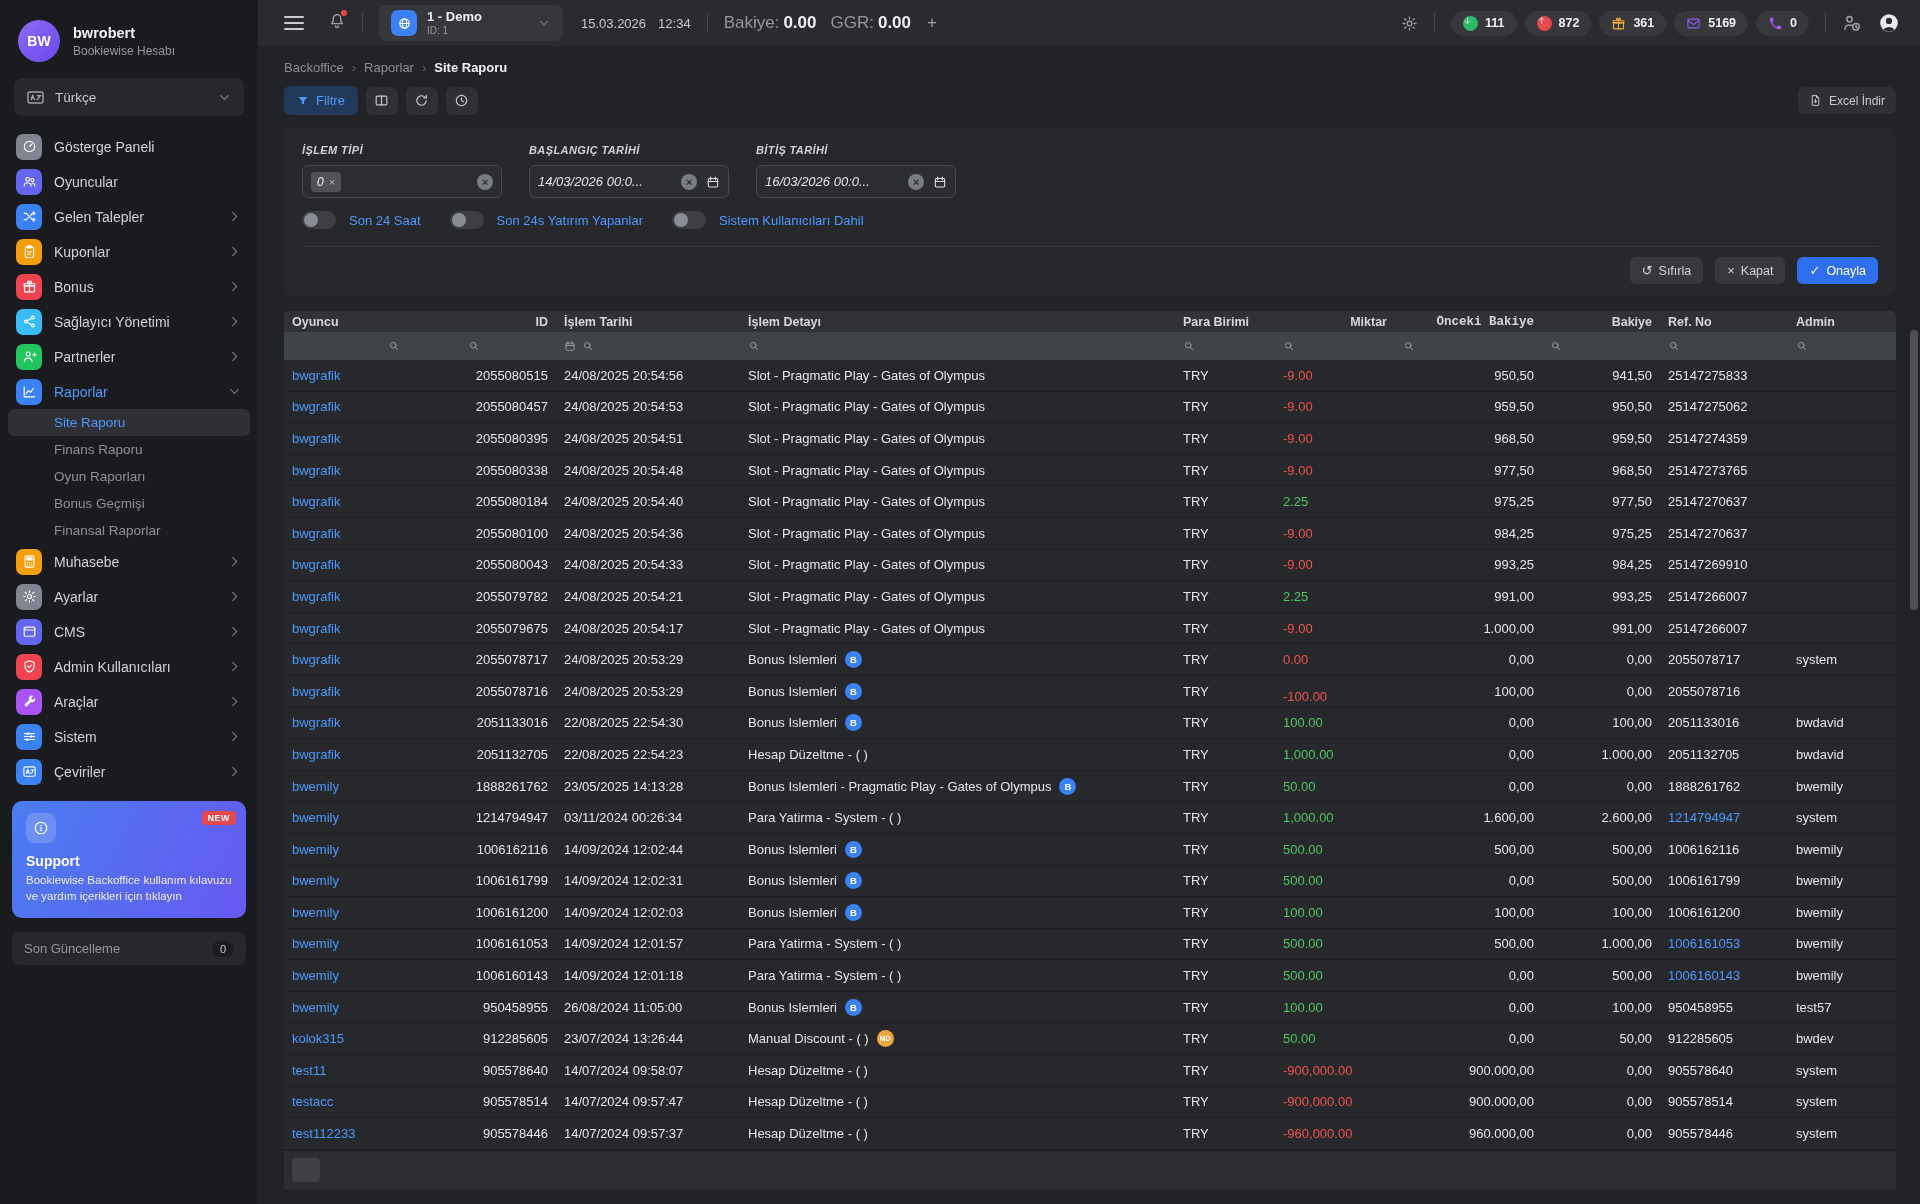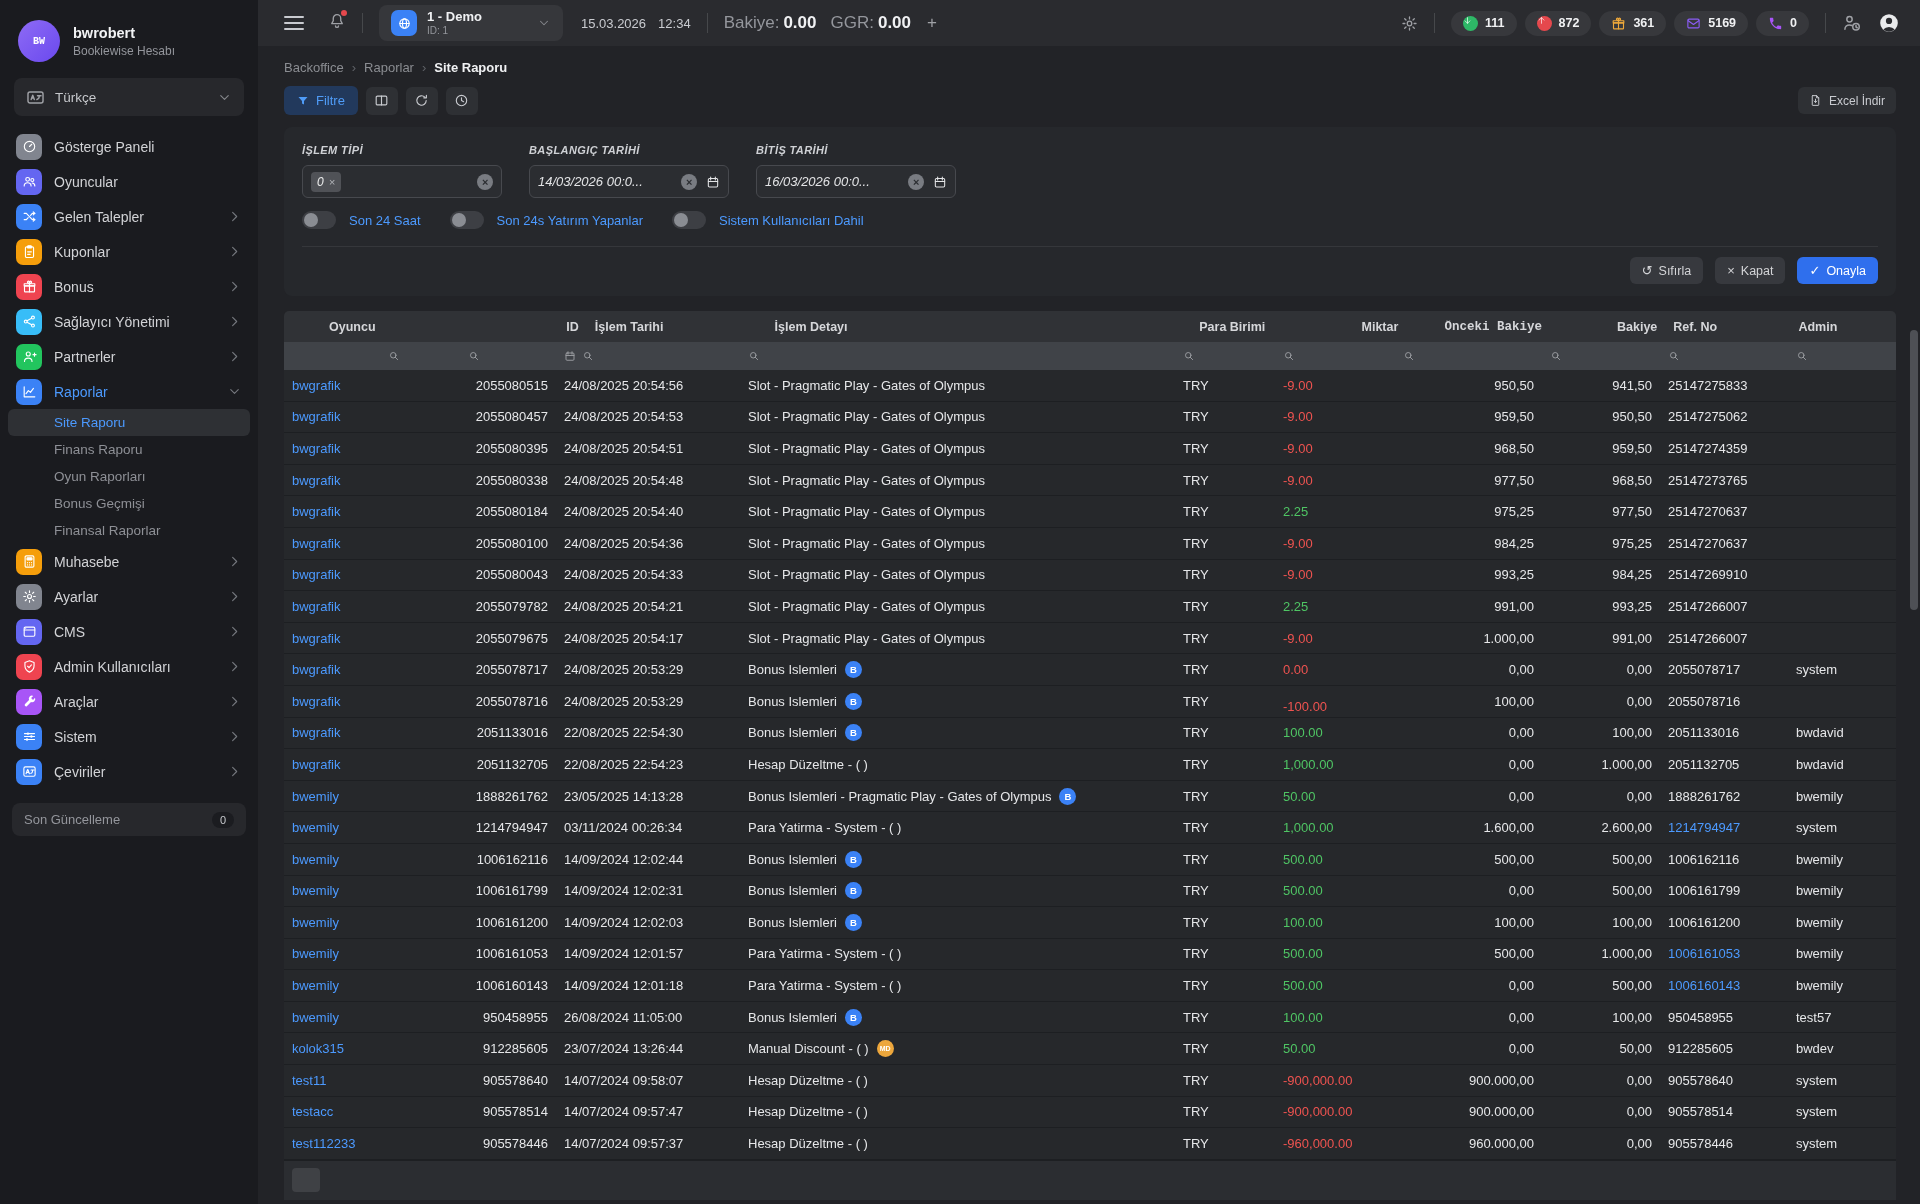--- a/index.html
+++ b/index.html
@@ -6,21 +6,21 @@
   html,body { width:1920px; height:1204px; overflow:hidden; background:#222327;
     font-family:"Liberation Sans","DejaVu Sans",sans-serif; color:#e6e7e9; }
   .page { position:relative; width:1920px; height:1204px; }
   svg { display:block; }
   .ic { display:inline-flex; align-items:center; justify-content:center; flex:none; }
 
   
   .sidebar { position:absolute; left:0; top:0; width:258px; height:1204px; background:#1a1b1f; z-index:5; }
   .user { display:flex; align-items:center; gap:13px; padding:20px 18px 16px; cursor:pointer; }
   .avatar { width:42px; height:42px; border-radius:50%; background:linear-gradient(135deg,#8e6bf5,#6a49ee);
-    display:flex; align-items:center; justify-content:center; font-weight:bold; font-size:10px; color:#fff;font-family:Liberation Mono, monospace; }
+    display:flex; align-items:center; justify-content:center; font-weight:bold; font-size:14px; color:#fff; }
   .user-name { font-size:14.5px; font-weight:bold; color:#f2f3f5; }
   .user-sub { font-size:12px; color:#94969c; margin-top:3px; }
   .lang { margin:0 14px; height:38px; background:#27282c; border-radius:8px; display:flex; align-items:center;
     gap:10px; padding:0 12px; cursor:pointer; }
   .lang-ic { color:#9fa1a6; width:19px; height:19px; }
   .lang-label { font-size:13.5px; color:#c6c8cc; }
   .lang-chev { margin-left:auto; color:#85878c; width:15px; height:15px; }
   .nav { margin-top:13px; }
   .nav-item { height:35px; display:flex; align-items:center; gap:12px; padding:0 16px; cursor:pointer; }
   .nav-ic { width:26px; height:26px; border-radius:7px; display:flex; align-items:center; justify-content:center; color:#fff; }
@@ -125,21 +125,21 @@
   .t-label { font-size:13px; color:#4c9aff; }
   .panel-foot { border-top:1px solid #35373b; display:flex; justify-content:flex-end; gap:12px; padding:10px 0 12px; }
   .btn { height:27px; border-radius:6px; display:flex; align-items:center; gap:6px; padding:0 12px;
     font-size:12.5px; cursor:pointer; }
   .btn.ghost { background:#37393e; color:#d3d4d7; }
   .btn.primary { background:#2f6fed; color:#fff; }
   .btn .g { font-size:13px; line-height:1; }
 
   
   .grid { margin:15px 24px 0 26px; border-radius:5px 5px 0 0; overflow:hidden; }
-  .ghead { display:flex; background:#303236; height:31px; align-items:center;padding-left:37px; }
+  .ghead { display:flex; background:#303236; height:21px; align-items:center; }
   .th { font-size:12.5px; font-weight:bold; color:#d6d7da; white-space:nowrap; cursor:pointer; }
   .gfilter { display:flex; background:#404348; height:28px; align-items:center; }
   .fc { display:flex; align-items:center; gap:6px; color:#9fa1a6; cursor:text; }
   .fc svg { width:12px; height:12px; }
   .grows {}
   .row { display:flex; height:31.6px; align-items:center; background:#26282b; border-bottom:1px solid #1d1f22;
     font-size:13px; cursor:pointer; }
   .cell { white-space:nowrap; overflow:hidden; }
   .al { text-align:left; padding-left:8px; }
   .ar { text-align:right; padding-right:8px; }
@@ -403,20 +403,31 @@
             </svg>
           </span>
           <span class="nav-label">Çeviriler</span>
           <span class="ic nav-chev">
             <svg viewBox="0 0 24 24" fill="none" stroke="currentColor" stroke-width="1.8" stroke-linecap="round" stroke-linejoin="round" width="100%" height="100%">
               <path d="M9 5.5l6.5 6.5L9 18.5"></path>
             </svg>
           </span>
         </div>
       </nav>
+    <div class="support">
+      <span class="support-badge">NEW</span>
+      <span class="ic support-ic">
+          <svg viewBox="0 0 24 24" fill="none" stroke="currentColor" stroke-width="1.8" stroke-linecap="round" stroke-linejoin="round" width="100%" height="100%">
+            <circle cx="12" cy="12" r="8.6"></circle>
+            <path d="M12 8.1v.1M12 11v5.2"></path>
+          </svg>
+        </span>
+      <div class="support-title">Support</div>
+      <div class="support-text">Bookiewise Backoffice kullanım kılavuzu ve yardım içerikleri için tıklayın</div>
+    </div>
     <div class="update">
       <span class="update-label">Son Güncelleme</span>
       <span class="update-count">0</span>
     </div>
   </aside>
 
   <header class="topbar">
     <div class="tb-left">
       <div class="burger">
           <i></i>

